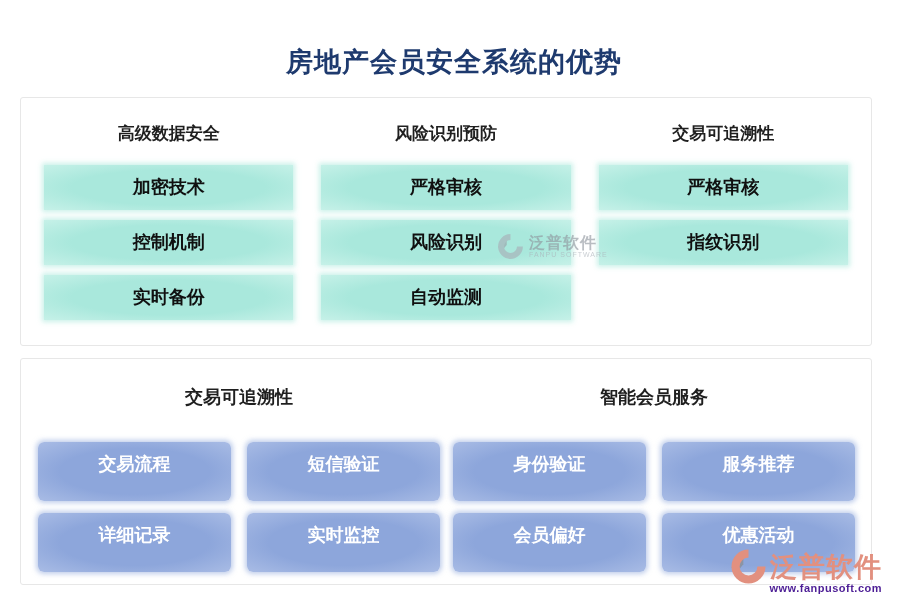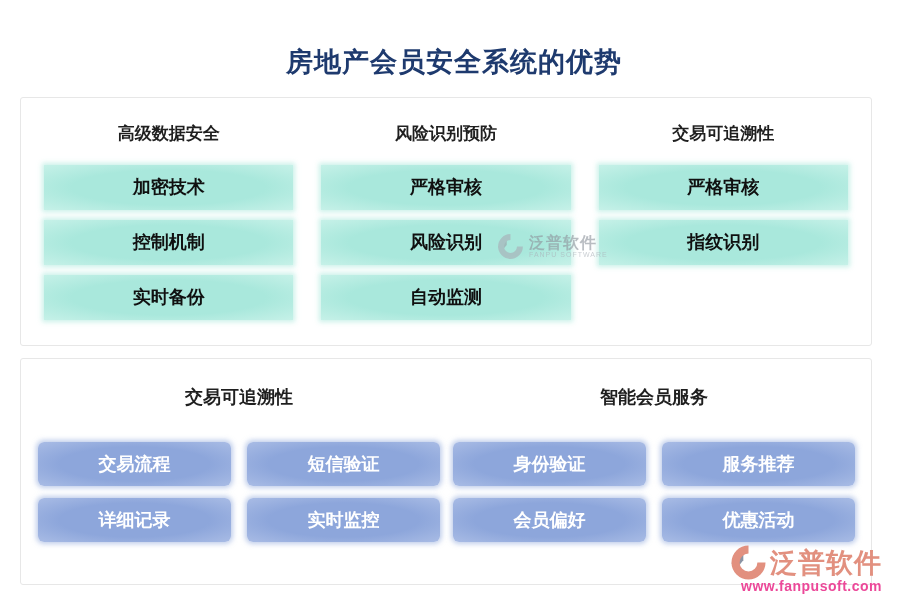--- a/index.html
+++ b/index.html
@@ -78,21 +78,21 @@
     color: #1f1f1f;
   }
   .bgrid {
     margin-top: 35px;
     display: grid;
     grid-template-columns: 1fr 1fr;
     column-gap: 16px;
     row-gap: 12px;
   }
   .blue-btn {
-    height: 44px; line-height: 44px;
+    height: 59px; line-height: 44px;
     text-align: center;
     font-size: 18px;
     font-weight: bold;
     color: #ffffff;
     border-radius: 6px;
     background: radial-gradient(ellipse at center, #8da6db 55%, #a9bce5 100%);
     box-shadow: 0 0 5px 2px rgba(141, 166, 219, 0.55);
   }
 
   
@@ -138,23 +138,23 @@
   .wm-corner-row svg { width: 37px; height: 37px; }
   .wm-corner-brand {
     font-size: 27px;
     font-weight: bold;
     color: #e2907f;
     letter-spacing: 1px;
     line-height: 30px;
   }
   .wm-corner-url {
     margin-top: -3px;
-    font-size: 14px;
-    font-weight: bold;
-    color: #ec4899;
+    font-size: 11px;
+    font-weight: bold;
+    color: #4c1d95;
     letter-spacing: 0.5px;
   }
 </style>
 </head>
 <body>
 
 <div class="page">
 
   <h1 class="title">房地产会员安全系统的优势</h1>
 

